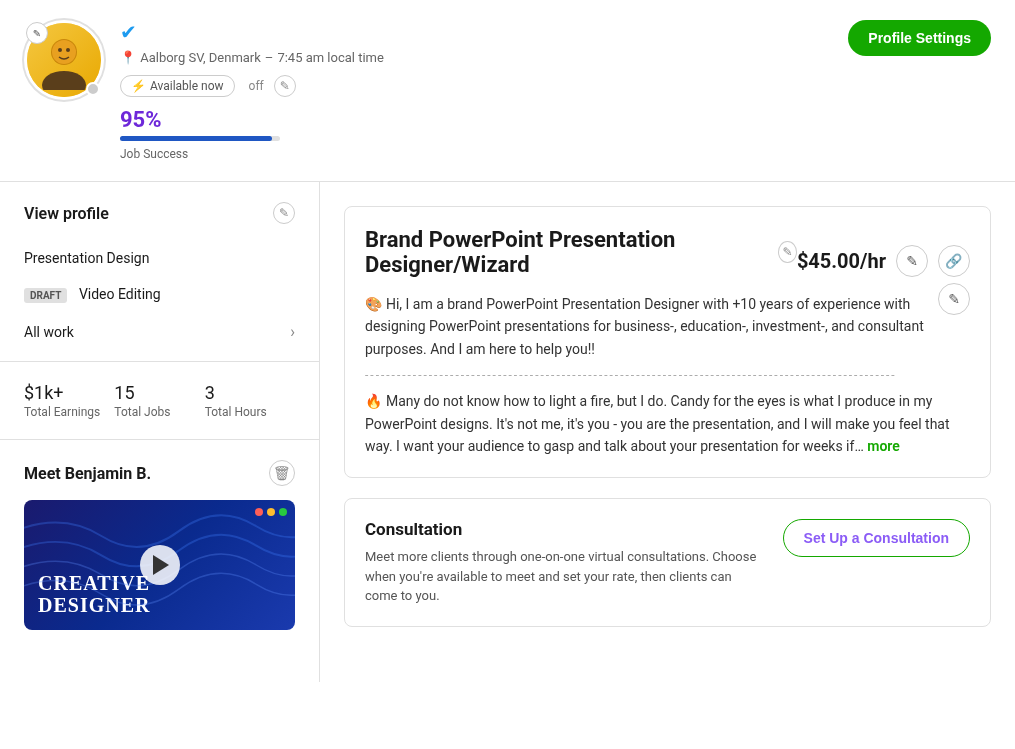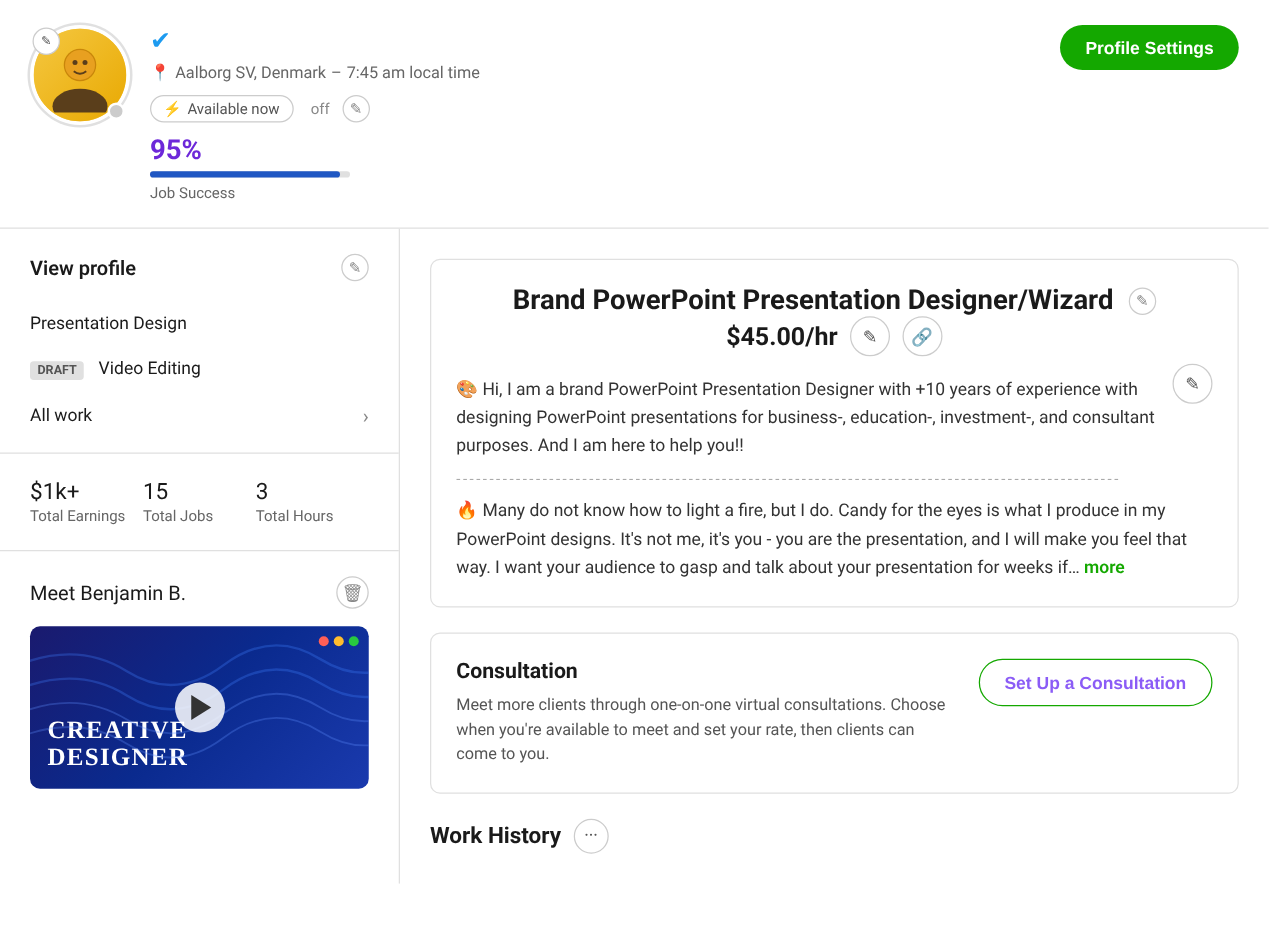--- a/index.html
+++ b/index.html
@@ -44,35 +44,35 @@
     .all-work-label { font-size: 14px; color: #1a1a1a; }
     .chevron { color: #888; font-size: 16px; }
 
     .stats-section { display: flex; gap: 0; padding: 20px 24px; border-bottom: 1px solid #e0e0e0; }
     .stat-item { flex: 1; }
     .stat-value { font-size: 18px; font-weight: 400; }
     .stat-label { font-size: 12px; color: #666; margin-top: 2px; }
 
     .meet-section { padding: 20px 24px; }
     .meet-header { display: flex; align-items: center; justify-content: space-between; margin-bottom: 14px; }
-    .meet-label { font-size: 16px; font-weight: 400; }
+    .meet-label { font-size: 16px; font-weight: 700; }
     .trash-icon { color: #888; cursor: pointer; font-size: 14px; border: 1px solid #ccc; border-radius: 50%; width: 26px; height: 26px; display: flex; align-items: center; justify-content: center; }
     .video-thumb { width: 100%; height: 130px; background: linear-gradient(135deg, #1a1a6e 0%, #0a2a8e 50%, #1a3aae 100%); border-radius: 8px; display: flex; align-items: center; justify-content: center; position: relative; overflow: hidden; cursor: pointer; font-family: Liberation Serif, serif; }
     .video-overlay { display: flex; flex-direction: column; align-items: flex-start; justify-content: flex-end; width: 100%; height: 100%; padding: 14px; }
     .video-text { color: #fff; font-size: 20px; font-weight: 900; letter-spacing: 1px; line-height: 1.1; text-transform: uppercase; }
     .play-btn { position: absolute; left: 50%; top: 50%; transform: translate(-50%, -50%); width: 40px; height: 40px; background: rgba(255,255,255,0.85); border-radius: 50%; display: flex; align-items: center; justify-content: center; }
     .play-triangle { width: 0; height: 0; border-top: 10px solid transparent; border-bottom: 10px solid transparent; border-left: 16px solid #333; margin-left: 3px; }
     .video-dots { position: absolute; top: 8px; right: 8px; display: flex; gap: 4px; }
     .dot { width: 8px; height: 8px; border-radius: 50%; }
 
     
     .content { flex: 1; padding: 24px; }
 
     .profile-card { border: 1px solid #e0e0e0; border-radius: 8px; padding: 20px; margin-bottom: 20px; }
-    .profile-card-header { display: flex; justify-content: space-between; align-items: center; margin-bottom: 16px; flex-direction: column; }
+    .profile-card-header { display: flex; justify-content: space-between; align-items: flex-end; margin-bottom: 16px; }
     .job-title-wrap { display: flex; align-items: center; gap: 8px; }
     .job-title { font-size: 22px; font-weight: 700; }
     .rate-wrap { display: flex; align-items: center; gap: 10px; flex-shrink: 0; }
     .rate { font-size: 20px; font-weight: 700; }
     .icon-btn { border: 1px solid #ccc; border-radius: 50%; width: 32px; height: 32px; display: flex; align-items: center; justify-content: center; cursor: pointer; background: #fff; color: #555; font-size: 14px; }
 
     .bio-text { font-size: 14px; color: #333; line-height: 1.6; }
     .bio-divider { color: #aaa; font-size: 12px; margin: 8px 0; letter-spacing: 2px; }
     .bio-more { color: #14a800; cursor: pointer; font-weight: 600; }
 
@@ -240,19 +240,15 @@
     </div>
 
     <div class="consultation-card">
       <div class="consultation-info">
         <div class="consultation-title">Consultation</div>
         <div class="consultation-desc">Meet more clients through one-on-one virtual consultations. Choose when you're available to meet and set your rate, then clients can come to you.</div>
       </div>
       <button class="btn-consult">Set Up a Consultation</button>
     </div>
 
-    <div class="work-history-header">
-      <span class="work-history-title">Work History</span>
-      <div class="more-icon">···</div>
-    </div>
 
   </div>
 </div>
 
 </body></html>

